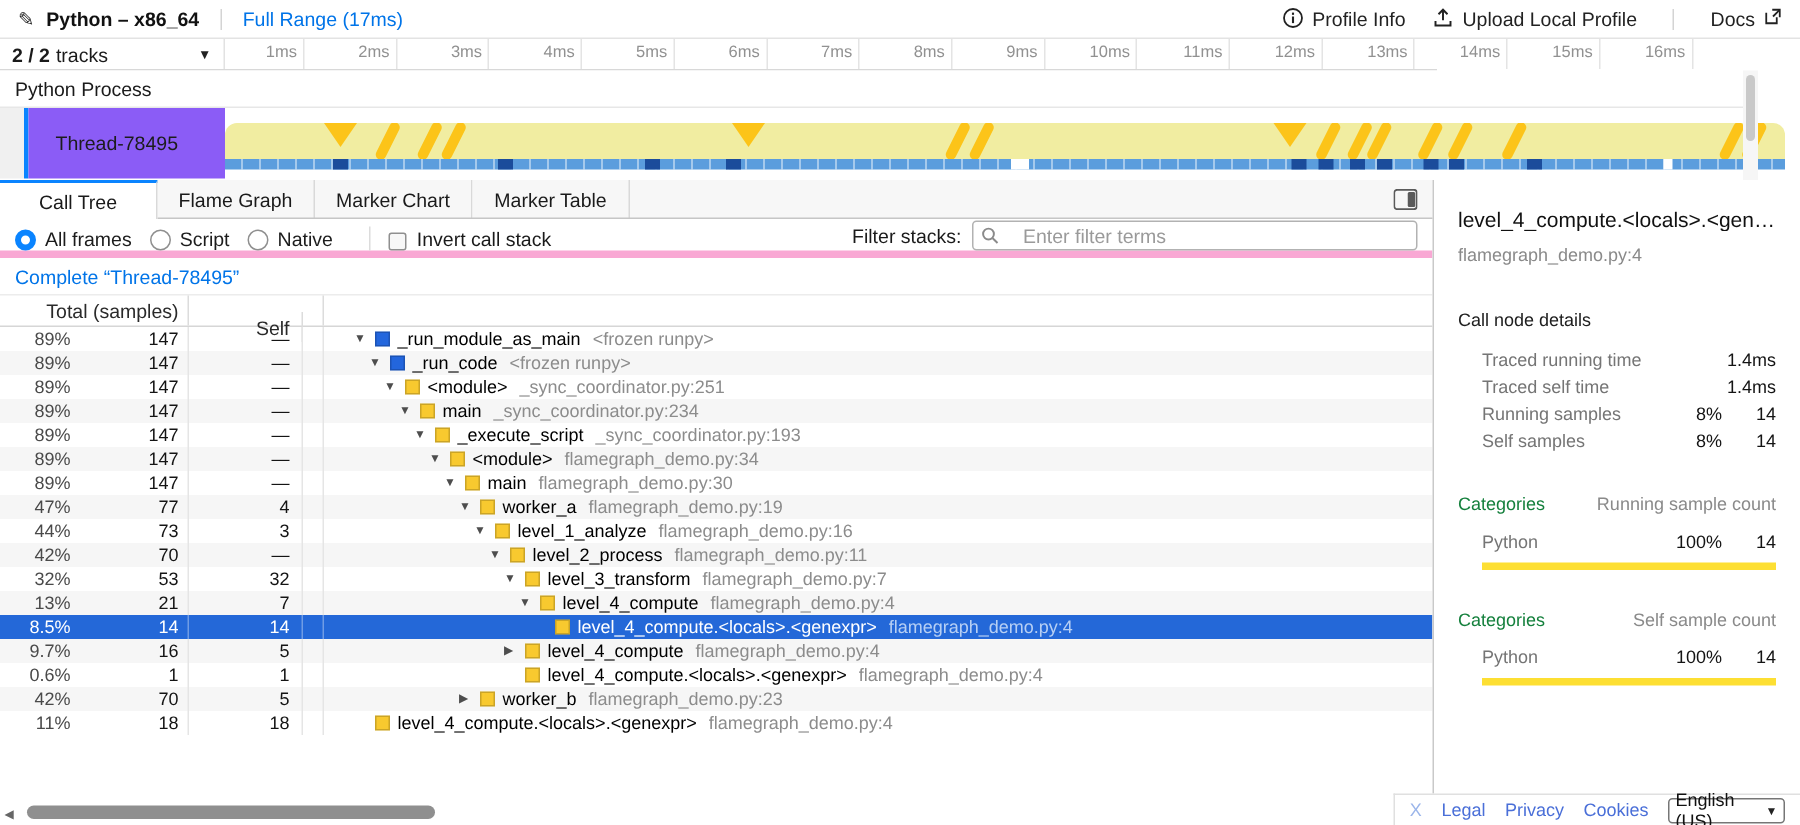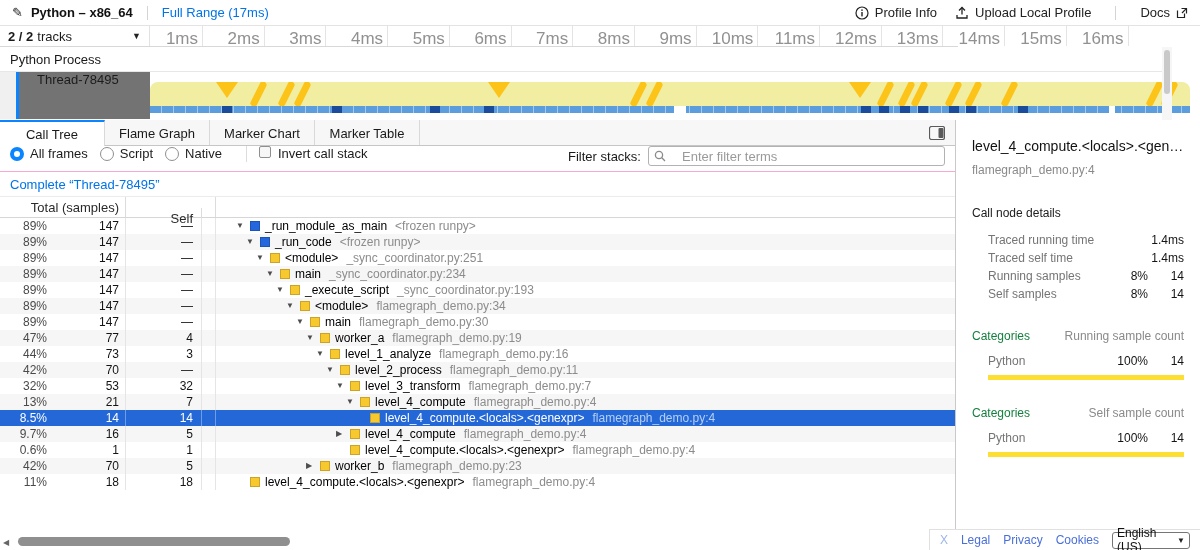--- a/index.html
+++ b/index.html
@@ -10,59 +10,59 @@
   }
   
   .topbar { position:absolute; left:0; top:0; width:1200px; height:26px;
     background:#fff; border-bottom:1px solid #e3e3e3; display:flex; align-items:center; padding:0 12px; }
   .topbar-left { display:flex; align-items:center; gap:8px; }
   .pencil { font-size:13px; color:#222; }
   .profile-name { font-weight:bold; color:#111; }
   .vsep { width:1px; height:14px; background:#d4d4d4; margin:0 6px; }
   .link { color:#0074e8; cursor:pointer; text-decoration:none; }
   .topbar-right { margin-left:auto; display:flex; align-items:center; gap:18px; color:#222; }
-  .tb-item { display:flex; align-items:center; gap:6px; cursor:pointer; }
+  .tb-item { display:flex; align-items:flex-start; gap:6px; cursor:pointer; }
   .icon-svg { display:inline-block; vertical-align:middle; }
   
   .ruler-row { position:absolute; left:0; top:26px; width:958px; height:21px; background:#fff; border-bottom:1px solid #d8d8d8; }
   .tracks-select { position:absolute; left:0; top:0; width:150px; height:100%;
     border-right:1px solid #e2e2e2; display:flex; align-items:center; padding:0 8px; cursor:pointer; }
   .tracks-select .bold { font-weight:bold; margin-right:4px; }
   .tracks-caret { margin-left:auto; font-size:9px; color:#222; }
   .ruler { position:absolute; left:150px; top:0; width:1040px; height:100%; }
   .tick-line { position:absolute; top:0; bottom:0; width:1px; background:#e4e4e4; }
-  .tick-label { position:absolute; top:3px; width:58px; text-align:right; font-size:17px; color:#919191; }
+  .tick-label { position:absolute; top:3px; width:58px; text-align:right; font-size:11px; color:#919191; }
   
   .tracks { position:absolute; left:0; top:47px; width:1172px; height:73px; background:#fff; }
   .process-row { height:25px; border-bottom:1px solid #e7e7e7; display:flex; align-items:center; padding-left:10px; color:#1a1a1a; }
   .thread-row { position:relative; height:47px; }
   .thread-label { position:absolute; left:0; top:0; bottom:0; width:150px; display:flex; cursor:pointer; }
   .thread-gutter { width:16px; background:#f0f0f0; }
   .thread-selbar { width:3px; background:#0a84ff; }
-  .thread-labelbg { flex:1; background:#737373; display:flex; align-items:flex-start; padding-left:18px; color:#1c1c1c; }
+  .thread-labelbg { flex:1; background:#8b5cf6; display:flex; align-items:center; padding-left:18px; color:#1c1c1c; }
   .thread-graph { position:absolute; left:150px; top:0; width:1040px; height:47px; cursor:pointer; }
   .band { position:absolute; left:0; right:0; top:10px; height:24px; background:#f1eda1; border-radius:8px 8px 0 0; overflow:hidden; }
   .strip { position:absolute; left:0; right:0; top:34px; height:7px; background:#5b9ddd;
     background-image:repeating-linear-gradient(90deg, transparent 0px, transparent 11px, rgba(255,255,255,.45) 11px, rgba(255,255,255,.45) 12px); }
   .strip .dark { position:absolute; top:0; bottom:0; width:10px; background:#1b4c9b; }
   .strip .gapw { position:absolute; top:0; bottom:0; background:#fff; }
   .tracks-vscroll { position:absolute; right:0; top:0; width:10px; height:73px; background:#f6f6f6; }
   .tracks-vscroll .thumb { position:absolute; left:2px; top:3px; width:6px; height:44px; background:#c9c9c9; border-radius:3px; }
   
   .main { position:absolute; left:0; top:120px; width:1200px; height:430px; }
   .left-panel { position:absolute; left:0; top:0; width:955px; height:430px; background:#fff; }
   
   .tabbar { position:relative; height:26px; background:#f7f7f7; display:flex; }
   .tabbar::after { content:""; position:absolute; left:0; right:0; bottom:0; height:1px; background:#c6c6c6; z-index:1; }
   .tab { width:105px; display:flex; align-items:center; justify-content:center; color:#1a1a1a;
     border-right:1px solid #d9d9d9; cursor:pointer; position:relative; z-index:0; background:#f7f7f7; }
   .tab.active { background:#fff; z-index:2; border-top:2px solid #0a84ff; }
   .sidebar-toggle { position:absolute; right:10px; top:6px; z-index:2; cursor:pointer; }
   
-  .toolbar { height:26px; border-bottom:1px solid #f9a8d4; display:flex; align-items:flex-start; padding:0 10px; }
+  .toolbar { height:26px; border-bottom:5px solid #f9a8d4; display:flex; align-items:flex-end; padding:0 10px; }
   .radio { width:14px; height:14px; border-radius:50%; border:1px solid #8f8f8f; background:#fff; margin-right:6px; flex:none; cursor:pointer; }
   .radio.on { border:4px solid #0a84ff; }
   .radio-label { margin-right:12px; color:#1c1c1c; }
   .tdiv { width:1px; height:16px; background:#dcdcdc; margin:0 12px; }
   .checkbox { width:12px; height:12px; border:1px solid #8f8f8f; border-radius:2px; background:#f7f7f7; margin-right:7px; flex:none; cursor:pointer; }
   .filter-group { margin-left:auto; display:flex; align-items:center; gap:7px; padding-right:0px; }
   .filter-box { width:297px; height:20px; border:1px solid #b2b2b2; border-radius:3px; background:#fff; display:flex; align-items:center; padding:0 5px; gap:16px; }
   .filter-box input { border:none; outline:none; flex:1; font-size:13px; font-family:"Liberation Sans",sans-serif; color:#333; background:transparent; }
   .filter-box input::placeholder { color:#9a9a9a; }
   

